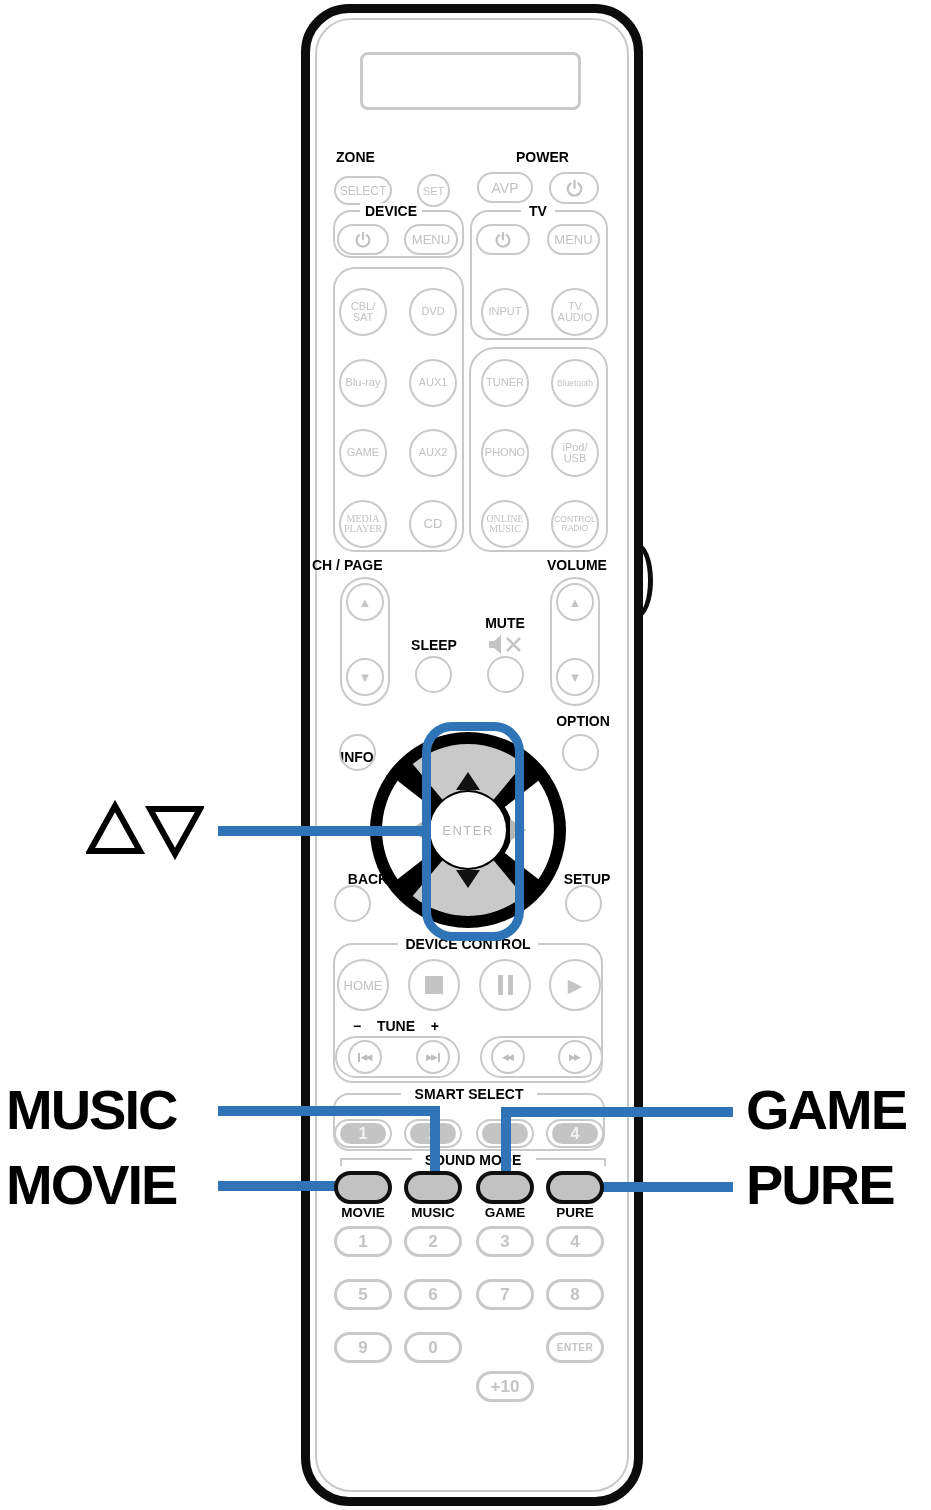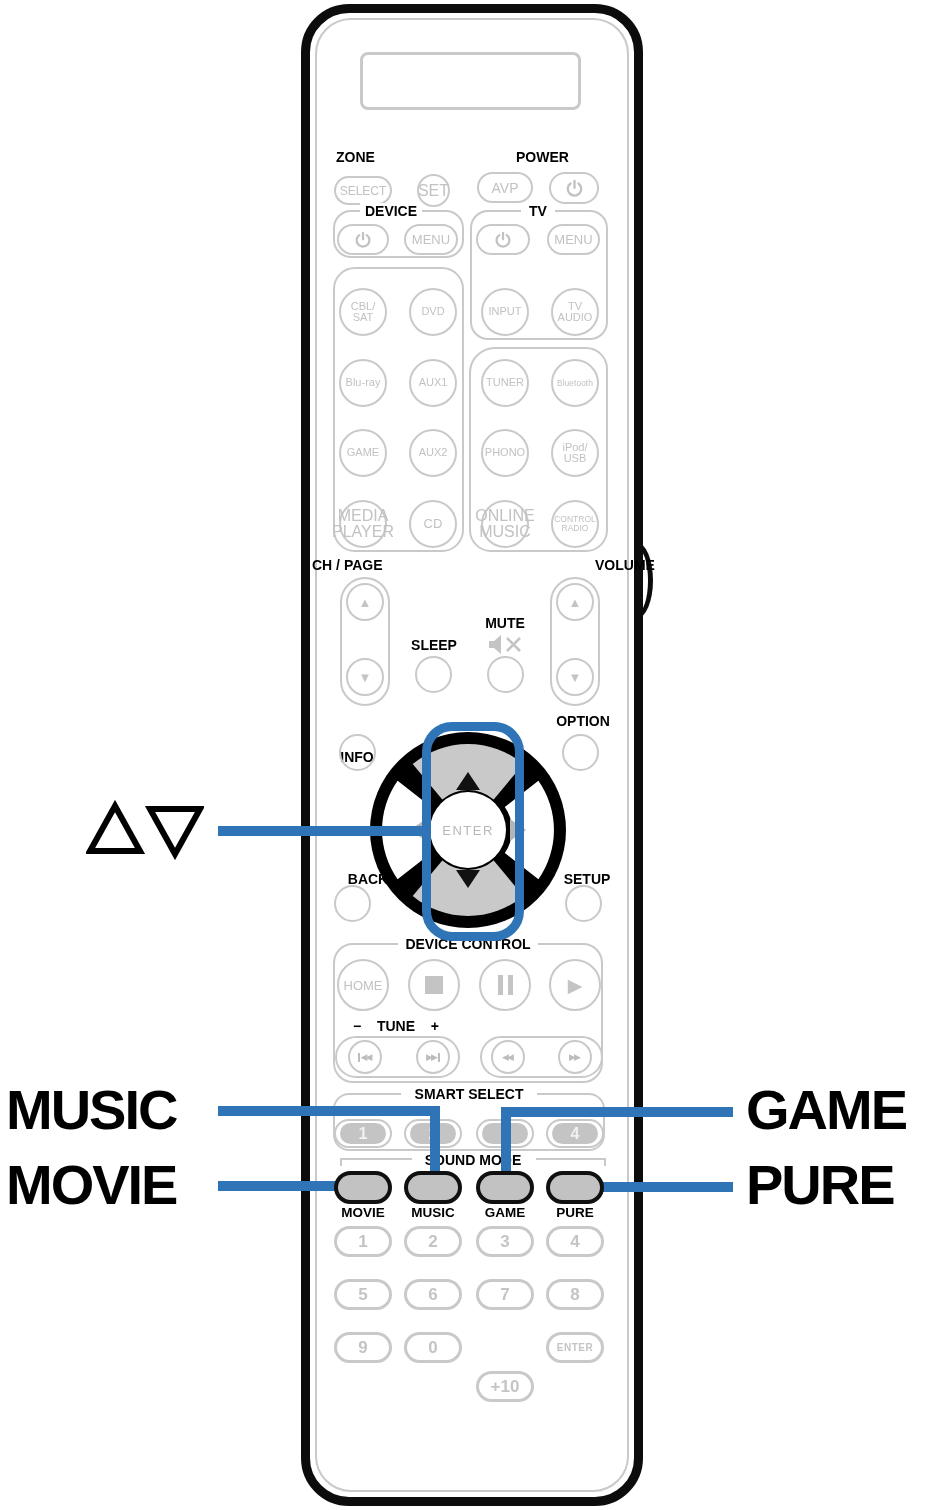--- a/index.html
+++ b/index.html
@@ -16,21 +16,21 @@
   #display-window{left:360px;top:52px;width:221px;height:58px;border:3px solid #c9c9c9;border-radius:8px;z-index:3;}
   
   .lbl{color:#000000;font-size:14px;font-weight:700;white-space:nowrap;z-index:3;}
   .ctr{display:flex;align-items:center;justify-content:center;text-align:center;}
   .pill{border:2.5px solid #c9c9c9;border-radius:999px;color:#c2c2c2;z-index:3;}
   .circ{border:2.5px solid #c9c9c9;border-radius:50%;color:#c2c2c2;z-index:3;}
   .grpbox{border:2.5px solid #c9c9c9;z-index:2;}
   .on-line{background:#fff;padding:0 3px;text-align:center;z-index:3;}
   .src{width:48px;height:48px;border:2.5px solid #c9c9c9;border-radius:50%;color:#c2c2c2;
     font-size:11px;line-height:1.02;white-space:pre-line;z-index:3;}
-  .fs10{font-size:16px;} .fs9{font-size:8.5px;}
+  .fs10{font-size:10px;font-family:Liberation Serif, serif;} .fs9{font-size:8.5px;}
   .tri{color:#c4c4c4;font-size:13px;line-height:1;}
   .blue{background:#2e74b6;z-index:5;}
   .callout{color:#000;font-size:56px;font-weight:700;letter-spacing:-2px;line-height:1;z-index:5;white-space:nowrap;}
   .smpill{width:58px;height:33px;border:4px solid #101010;background:#c2c2c2;border-radius:17px;z-index:6;}
   .smlbl{color:#000;font-size:13.5px;font-weight:700;z-index:6;}
   .num{width:58px;height:31px;border:3px solid #c9c9c9;border-radius:16px;color:#c4c4c4;
     font-size:17px;font-weight:700;z-index:3;}
   .sspill{width:58px;height:29px;border:2.5px solid #c9c9c9;border-radius:15px;z-index:3;}
   .ssinner{width:46px;height:21px;background:#c4c4c4;border-radius:11px;color:#f1f1f1;
     font-size:16px;font-weight:700;}
@@ -51,21 +51,21 @@
 
   <div class="abs" id="side-bump"></div>
   <div class="abs" id="remote-body"></div>
   <div class="abs" id="inner-line"></div>
   <div class="abs" id="display-window"></div>
 
   <div class="abs lbl" style="left:336px;top:149px;">ZONE</div>
   <div class="abs lbl" style="left:516px;top:149px;">POWER</div>
 
   <div class="abs pill ctr" style="left:334px;top:176px;width:58px;height:29px;font-size:12px;">SELECT</div>
-  <div class="abs circ ctr" style="left:417px;top:174px;width:33px;height:33px;font-size:16px;">SET</div>
+  <div class="abs circ ctr" style="left:417px;top:174px;width:33px;height:33px;font-size:11px;">SET</div>
   <div class="abs pill ctr" style="left:477px;top:172px;width:56px;height:31px;font-size:14px;">AVP</div>
   <div class="abs pill ctr" style="left:549px;top:172px;width:50px;height:32px;">
     <svg width="19" height="19" viewBox="0 0 24 24">
         <path d="M12 2.5 V11" stroke="#c2c2c2" stroke-width="3" fill="none" stroke-linecap="round"></path>
         <path d="M7 5.6 A8.5 8.5 0 1 0 17 5.6" stroke="#c2c2c2" stroke-width="3" fill="none" stroke-linecap="round"></path>
       </svg>
   </div>
 
   <div class="abs grpbox" style="left:333px;top:210px;width:131px;height:48px;border-radius:18px;"></div>
   <div class="abs lbl on-line" style="left:360px;top:203px;width:62px;">DEVICE</div>
@@ -108,21 +108,21 @@
   <div class="abs src ctr fs9" style="left:551px;top:359px;">Bluetooth</div>
   <div class="abs src ctr" style="left:481px;top:429px;">PHONO</div>
   <div class="abs src ctr" style="left:551px;top:429px;">iPod/
 USB</div>
   <div class="abs src ctr fs10" style="left:481px;top:500px;">ONLINE
 MUSIC</div>
   <div class="abs src ctr fs9" style="left:551px;top:500px;">CONTROL
 RADIO</div>
 
   <div class="abs lbl" style="left:312px;top:557px;">CH / PAGE</div>
-  <div class="abs lbl" style="left:547px;top:557px;margin-left:48px;">VOLUME</div>
+  <div class="abs lbl" style="left:547px;top:557px;">VOLUME</div>
   <div class="abs pill" style="left:340px;top:577px;width:50px;height:129px;border-radius:25px;"></div>
   <div class="abs circ ctr" style="left:346px;top:583px;width:38px;height:38px;">
       <span class="tri">▲</span>
     </div>
   <div class="abs circ ctr" style="left:346px;top:658px;width:38px;height:38px;">
       <span class="tri">▼</span>
     </div>
   <div class="abs pill" style="left:550px;top:577px;width:50px;height:129px;border-radius:25px;"></div>
   <div class="abs circ ctr" style="left:556px;top:583px;width:38px;height:38px;">
       <span class="tri">▲</span>

